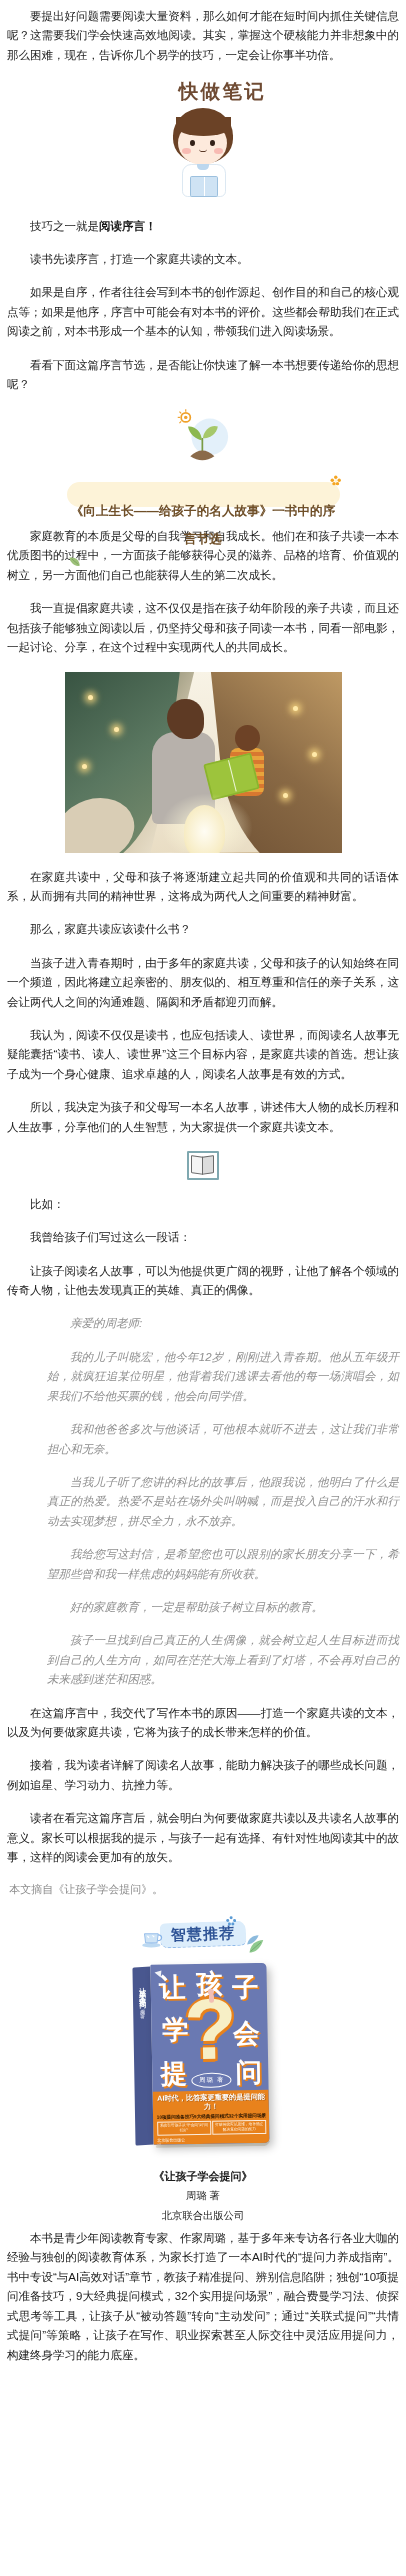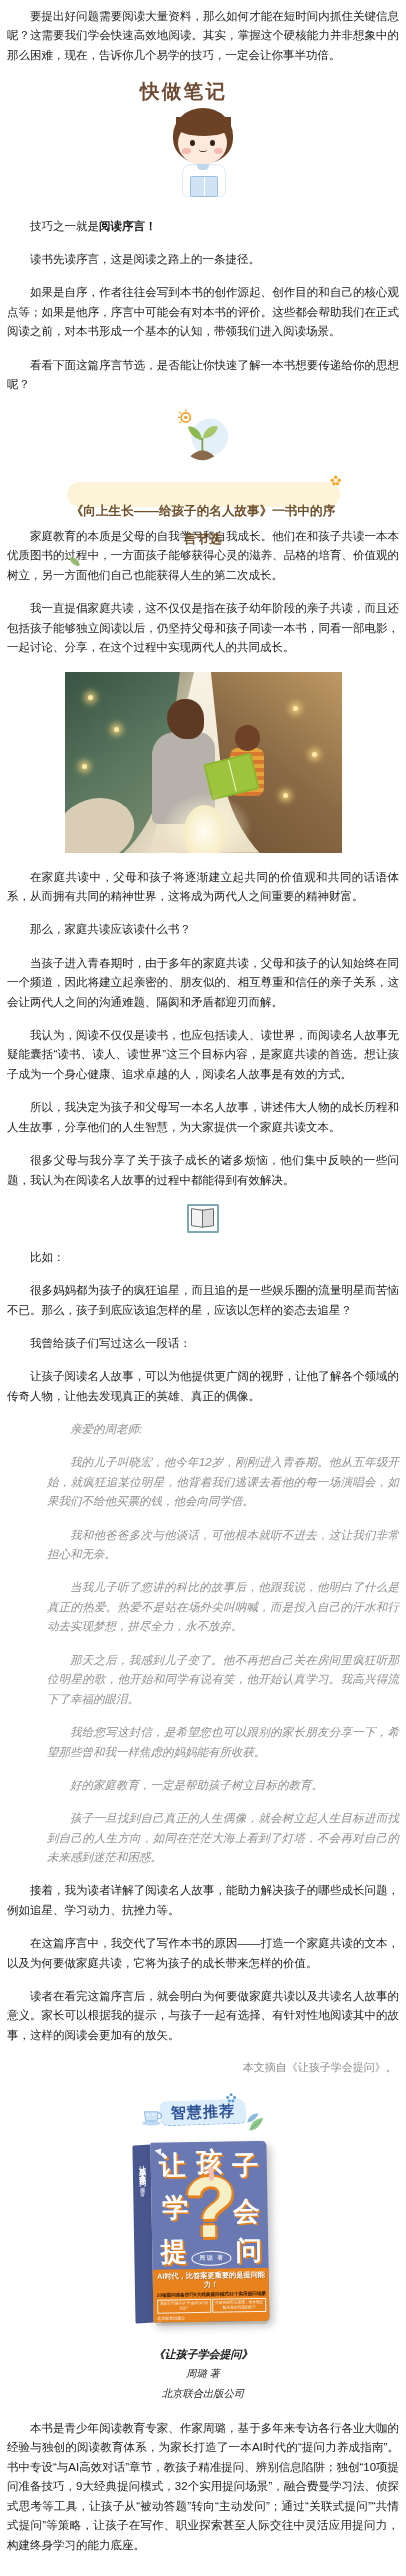--- a/index.html
+++ b/index.html
@@ -2,26 +2,26 @@
 <html style="font-size:9.2px"><head>
 <meta charset="utf-8">
 <style>
   html,body{margin:0;padding:0;background:#ffffff;}
   .page{width:406px;min-height:2576px;margin:0 auto;background:#fff;
         font-family:"Liberation Sans","DejaVu Sans",sans-serif;overflow:hidden;}
   .p{font-size:11.5px;line-height:19.5px;color:#1b1b1b;text-align:justify;
      text-indent:2em;margin:0 0 13.8px;padding:0 6.9px;}
   .p b{font-weight:bold;}
   .letter{color:#8f8f8f;font-style:italic;margin-left:40px;}
-  .source-note{font-size:11px;line-height:17px;color:#8c8c8c;text-align:right;
+  .source-note{font-size:11px;line-height:17px;color:#8c8c8c;
      text-indent:0;margin:5.7px 0 12.6px;padding:0 9.2px;}
 
   
   .boy-fig{position:relative;width:126px;height:125px;margin:5.7px auto 12.6px;}
-  .boy-title{font-size:19.5px;font-weight:bold;color:#6f4b33;text-align:left;
+  .boy-title{font-size:19.5px;font-weight:bold;color:#6f4b33;text-align:right;
      letter-spacing:2.3px;line-height:25px;}
   .boy{position:absolute;left:0;top:25px;width:126px;height:100px;}
   .boy .hair{position:absolute;left:33px;top:3.4px;width:60px;height:55px;background:#6b4226;
      border-radius:52% 52% 46% 46%;}
   .boy .face{position:absolute;left:38px;top:17px;width:49px;height:44px;background:#fdeadc;
      border-radius:50%;}
   .boy .fringe{position:absolute;left:36px;top:12.6px;width:55px;height:19.5px;background:#6b4226;
      border-radius:0 0 52% 52%;}
   .boy .eye{position:absolute;width:5.2px;height:6.3px;background:#332218;border-radius:50%;top:36px;}
   .boy .eye.l{left:50px;} .boy .eye.r{left:70px;}
@@ -130,21 +130,21 @@
   .bk-band-boxes span{flex:1;border:0.6px solid rgba(255,255,255,.85);color:#fff7ea;
      font-size:3.7px;line-height:4.9px;padding:1.1px 1.7px;text-align:center;}
   .bk-band-bottom{display:flex;align-items:center;justify-content:space-between;margin-top:2.9px;}
   .bk-pub{display:flex;align-items:center;gap:1.7px;}
   .bk-pub span{font-size:4px;color:#ffffff;line-height:4.6px;width:30px;}
 
   
   .cap{text-align:center;margin:0 0 6.9px;}
   .cap-title{font-size:11px;font-weight:bold;color:#1b1b1b;line-height:17px;}
   .cap-line{font-size:10.3px;color:#1b1b1b;line-height:17px;margin-top:2.3px;}
-  .cap-block{margin-bottom:17px;font-style:italic;}
+  .cap-block{margin-bottom:5px;}
 </style>
 </head>
 <body>
 
 <div class="page">
 
   <div style="height:6.9px"></div>
 
   <p class="p">要提出好问题需要阅读大量资料，那么如何才能在短时间内抓住关键信息呢？这需要我们学会快速高效地阅读。其实，掌握这个硬核能力并非想象中的那么困难，现在，告诉你几个易学的技巧，一定会让你事半功倍。</p>
 
@@ -162,21 +162,21 @@
       <div class="shirt"></div>
       <div class="collar"></div>
       <div class="book">
           <i></i>
         </div>
     </div>
   </div>
 
   <p class="p"><span>技巧之一就是</span><b>阅读序言！</b></p>
 
-  <p class="p">读书先读序言，这是阅读之路上的一条捷径。</p>
+  <p class="p">读书先读序言，打造一个家庭共读的文本。</p>
   <p class="p">如果是自序，作者往往会写到本书的创作源起、创作目的和自己的核心观点等；如果是他序，序言中可能会有对本书的评价。这些都会帮助我们在正式阅读之前，对本书形成一个基本的认知，带领我们进入阅读场景。</p>
   <p class="p">看看下面这篇序言节选，是否能让你快速了解一本书想要传递给你的思想呢？</p>
 
   <svg class="sprout-fig" width="63" height="60" viewBox="0 0 110 104">
     <circle cx="66" cy="50" r="32" fill="#d9ebf8" opacity="0.75"></circle>
     <circle cx="24" cy="16" r="8" fill="none" stroke="#f0a12a" stroke-width="3"></circle>
     <circle cx="24" cy="16" r="3" fill="#f0a12a"></circle>
     <line x1="24" y1="2" x2="24" y2="6" stroke="#f0a12a" stroke-width="2"></line>
     <line x1="10" y1="16" x2="14" y2="16" stroke="#f0a12a" stroke-width="2"></line>
     <line x1="13" y1="6" x2="16" y2="9" stroke="#f0a12a" stroke-width="2"></line>
@@ -233,43 +233,40 @@
     <div class="ph-light" style="left:228px;top:34px;"></div>
     <div class="ph-light" style="left:247px;top:80px;"></div>
     <div class="ph-light" style="left:218px;top:121px;"></div>
   </div>
 
   <p class="p">在家庭共读中，父母和孩子将逐渐建立起共同的价值观和共同的话语体系，从而拥有共同的精神世界，这将成为两代人之间重要的精神财富。</p>
   <p class="p">那么，家庭共读应该读什么书？</p>
   <p class="p">当孩子进入青春期时，由于多年的家庭共读，父母和孩子的认知始终在同一个频道，因此将建立起亲密的、朋友似的、相互尊重和信任的亲子关系，这会让两代人之间的沟通难题、隔阂和矛盾都迎刃而解。</p>
   <p class="p">我认为，阅读不仅仅是读书，也应包括读人、读世界，而阅读名人故事无疑能囊括“读书、读人、读世界”这三个目标内容，是家庭共读的首选。想让孩子成为一个身心健康、追求卓越的人，阅读名人故事是有效的方式。</p>
   <p class="p">所以，我决定为孩子和父母写一本名人故事，讲述伟大人物的成长历程和人生故事，分享他们的人生智慧，为大家提供一个家庭共读文本。</p>
-  <p class="p">很多父母与我分享了关于孩子成长的诸多烦恼，他们集中反映的一些问题，我认为在阅读名人故事的过程中都能得到有效解决。</p>
 
   <div class="obook">
     <span class="pg-l"></span>
       <span class="pg-r"></span>
   </div>
 
   <p class="p">比如：</p>
-  <p class="p">很多妈妈都为孩子的疯狂追星，而且追的是一些娱乐圈的流量明星而苦恼不已。那么，孩子到底应该追怎样的星，应该以怎样的姿态去追星？</p>
   <p class="p">我曾给孩子们写过这么一段话：</p>
   <p class="p">让孩子阅读名人故事，可以为他提供更广阔的视野，让他了解各个领域的传奇人物，让他去发现真正的英雄、真正的偶像。</p>
 
   <p class="p letter">亲爱的周老师:</p>
   <p class="p letter">我的儿子叫晓宏，他今年12岁，刚刚进入青春期。他从五年级开始，就疯狂追某位明星，他背着我们逃课去看他的每一场演唱会，如果我们不给他买票的钱，他会向同学借。</p>
   <p class="p letter">我和他爸爸多次与他谈话，可他根本就听不进去，这让我们非常担心和无奈。</p>
   <p class="p letter">当我儿子听了您讲的科比的故事后，他跟我说，他明白了什么是真正的热爱。热爱不是站在场外尖叫呐喊，而是投入自己的汗水和行动去实现梦想，拼尽全力，永不放弃。</p>
-  <p class="p letter">那天之后，我感到儿子变了。他不再把自己关在房间里疯狂听那位明星的歌，他开始和同学有说有笑，他开始认真学习。我高兴得流下了幸福的眼泪。</p>
   <p class="p letter">我给您写这封信，是希望您也可以跟别的家长朋友分享一下，希望那些曾和我一样焦虑的妈妈能有所收获。</p>
   <p class="p letter">好的家庭教育，一定是帮助孩子树立目标的教育。</p>
   <p class="p letter">孩子一旦找到自己真正的人生偶像，就会树立起人生目标进而找到自己的人生方向，如同在茫茫大海上看到了灯塔，不会再对自己的未来感到迷茫和困惑。</p>
 
+  <p class="p">在这篇序言中，我交代了写作本书的原因——打造一个家庭共读的文本，以及为何要做家庭共读，它将为孩子的成长带来怎样的价值。</p>
   <p class="p">接着，我为读者详解了阅读名人故事，能助力解决孩子的哪些成长问题，例如追星、学习动力、抗挫力等。</p>
-  <p class="p">在这篇序言中，我交代了写作本书的原因——打造一个家庭共读的文本，以及为何要做家庭共读，它将为孩子的成长带来怎样的价值。</p>
   <p class="p">读者在看完这篇序言后，就会明白为何要做家庭共读以及共读名人故事的意义。家长可以根据我的提示，与孩子一起有选择、有针对性地阅读其中的故事，这样的阅读会更加有的放矢。</p>
 
   <p class="source-note">本文摘自《让孩子学会提问》。</p>
 
   <div class="badge-wrap">
     <div class="badge-ribbon"></div>
     <svg width="23" height="19.5" viewBox="0 0 40 34" style="left:1.1px;top:10.3px;">
       <ellipse cx="18" cy="30" rx="16" ry="4" fill="#bcd9f2"></ellipse>
       <path d="M6 10 L30 10 L28 26 L8 26 Z" fill="#cfe4f6" stroke="#8ab6e8" stroke-width="1.5"></path>
       <path d="M30 12 C38 12 38 22 29 22" fill="none" stroke="#8ab6e8" stroke-width="2"></path>

